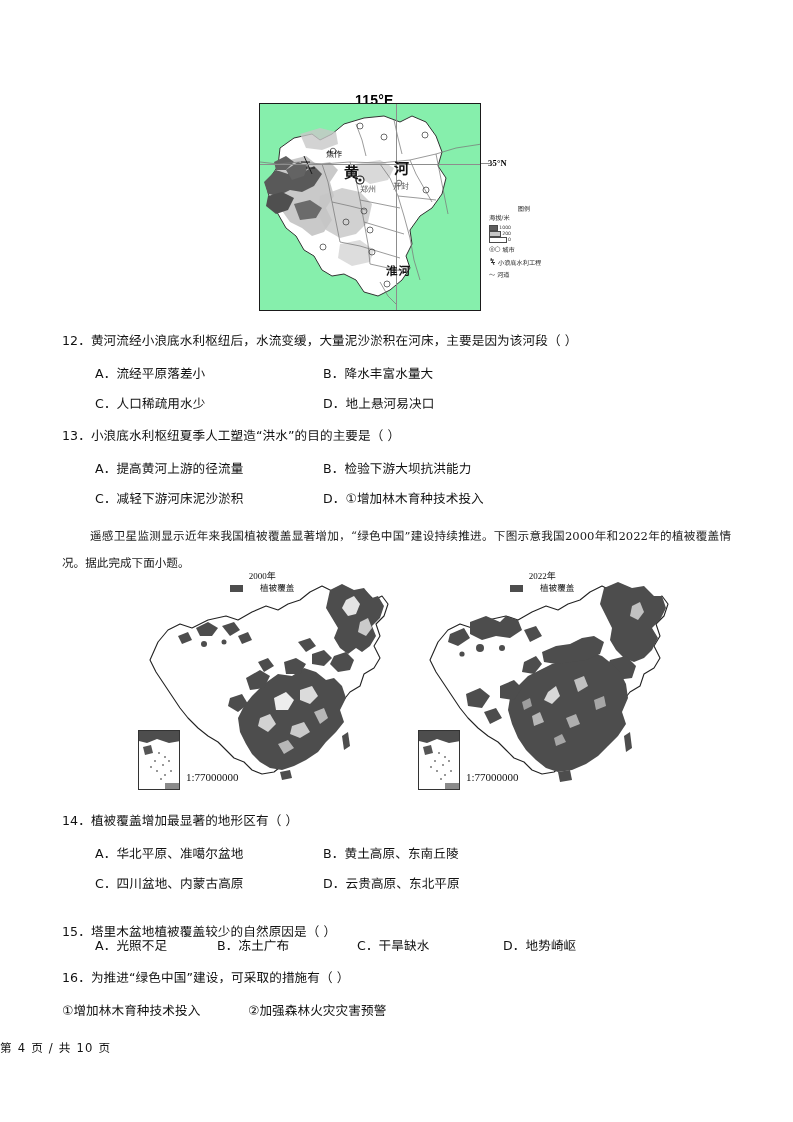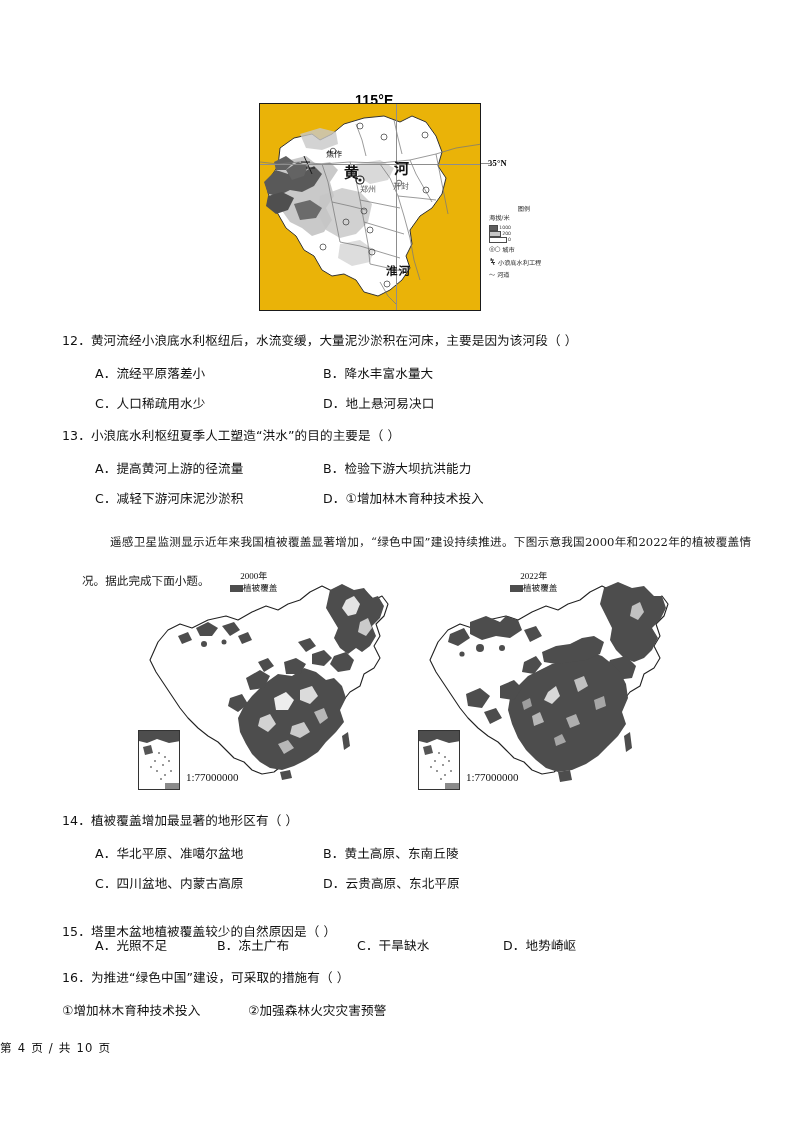--- a/index.html
+++ b/index.html
@@ -32,21 +32,21 @@
     width: 222px;
     height: 208px;
   }
   .fig1-frame {
     position: absolute;
     left: 0; top: 0;
     width: 222px;
     height: 208px;
     border: 1.1px solid #1a1a1a;
     box-sizing: border-box;
-    background: #eab308;
+    background: #86efac;
     overflow: hidden;
   }
   .lon-label {
     position: absolute;
     left: 355px;
     top: 92px;
     font-size: 14px;
     font-weight: bold;
     font-family: Liberation Sans, sans-serif;
     letter-spacing: .2px;
@@ -148,25 +148,24 @@
   .q16-row > span:nth-child(1) { width: 186px; flex:0 0 186px; }
 
   
   .passage {
     position: absolute;
     left: 62px;
     top: 523px;
     width: 669px;
     font-family: "DejaVu Serif", "Liberation Serif", serif;
     font-size: 11.6px;
-    line-height: 39px;
+    line-height: 27px;
     text-align: justify;
     text-indent: 28px;
     color: #1a1a1a;
-    margin-left: 20px;
   }
 
   
   .fig2 {
     position: absolute;
     left: 62px;
     top: 566px;
     width: 669px;
     height: 232px;
     text-decoration: underline;
@@ -183,21 +182,21 @@
   .cm-legend {
     position: absolute;
     font-family: "DejaVu Sans", "Liberation Sans", sans-serif;
     font-size: 8.6px;
     line-height: 12px;
     color: #111;
     text-align: center;
     white-space: nowrap;
   }
   .cm-legend .year { display:block; font-family:"Liberation Serif",serif; font-size:9px;}
-  .cm-legend .swatchline { display:flex; align-items:center; gap:0; justify-content:center;}
+  .cm-legend .swatchline { display:flex; align-items:center; gap:17px; justify-content:center;}
   .cm-sw {
     display:inline-block;
     width: 13px; height: 7px;
     background: #4d4d4d;
   }
   .cm-inset {
     position: absolute;
     border: .8px solid #333;
     background: #fff;
     box-sizing: border-box;

